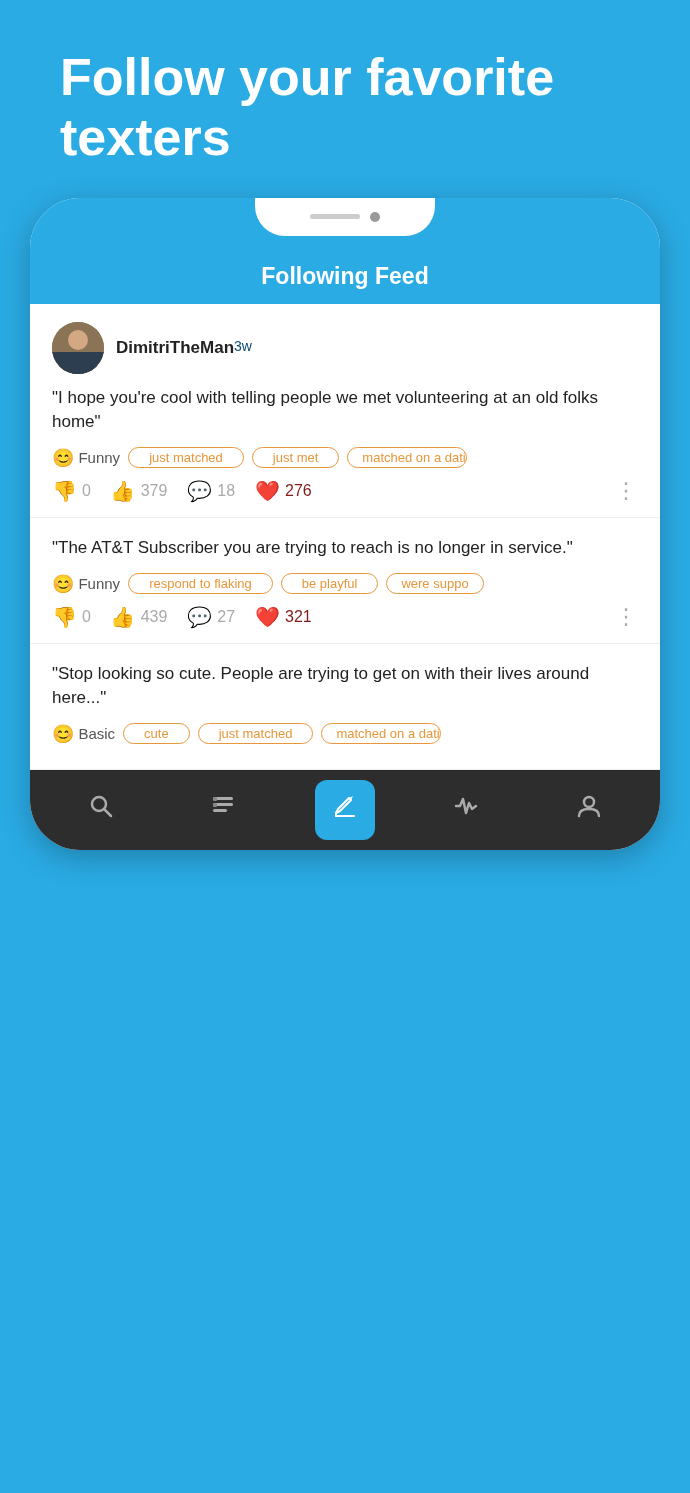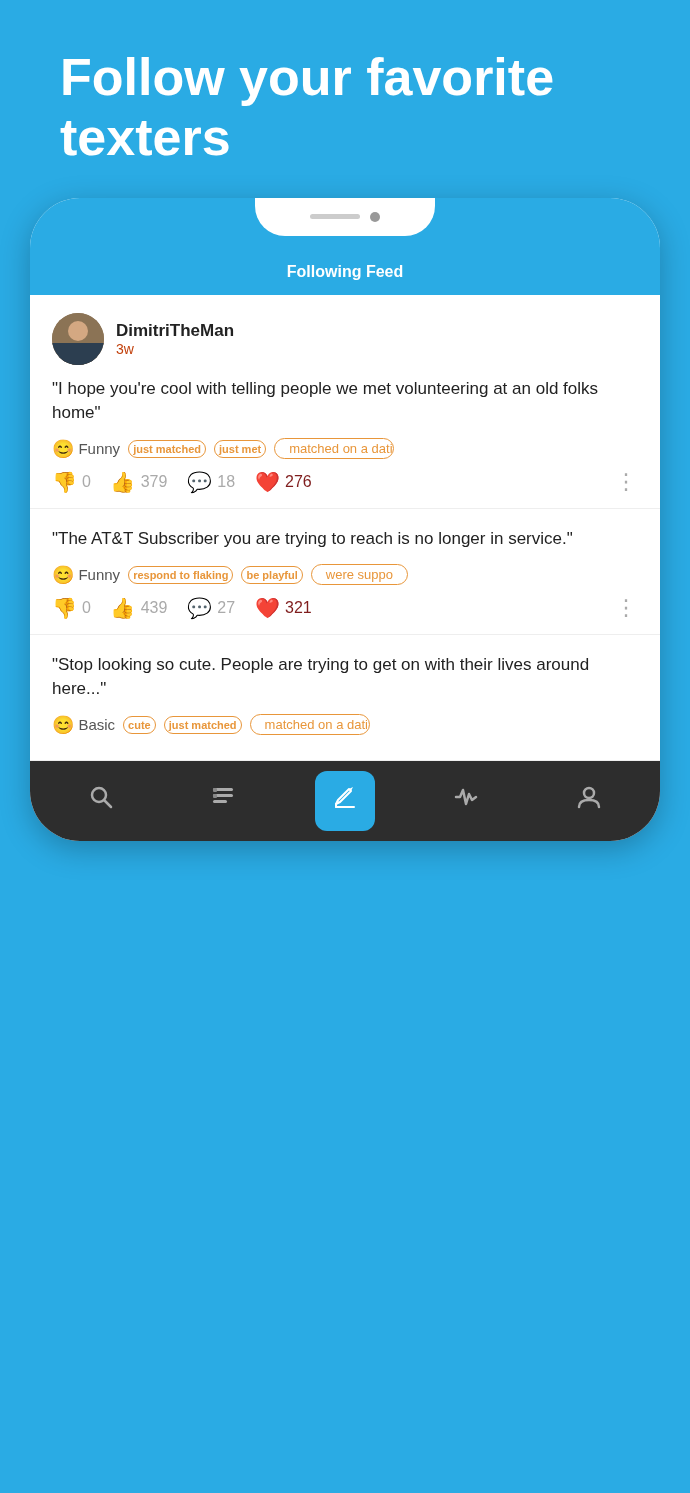--- a/index.html
+++ b/index.html
@@ -71,21 +71,21 @@
     }
 
     .phone-header {
       background: #2AABE4;
       padding: 10px 0 14px;
       text-align: center;
     }
 
     .phone-header-title {
       color: white;
-      font-size: 16px;
+      font-size: 23px;
       font-weight: 700;
     }
 
     .phone-content {
       background: white;
       overflow: hidden;
     }
 
     .feed-item {
       padding: 18px 22px 14px;
@@ -111,32 +111,32 @@
       justify-content: center;
     }
 
     .avatar svg {
       width: 100%;
       height: 100%;
     }
 
     .user-info {
       display: flex;
-      flex-direction: column;
+      flex-direction: row;
     }
 
     .username {
       font-size: 17px;
       font-weight: 700;
       color: #222;
     }
 
     .post-time {
       font-size: 14px;
-      color: #c2410c;
+      color: #0c4a6e;
     }
 
     .post-text {
       font-size: 17px;
       color: #222;
       line-height: 1.45;
       margin-bottom: 12px;
     }
 
     .tags-row {
@@ -156,26 +156,25 @@
       flex-shrink: 0;
     }
 
     .tag-icon {
       font-size: 18px;
     }
 
     .tag {
       border: 1.5px solid #E8963A;
       border-radius: 20px;
-      padding: 2px 4px;
-      font-size: 11px;
+      padding: 2px 20px;
+      font-size: 13px;
       color: #E8963A;
       white-space: nowrap;
       flex-shrink: 0;
-      font-weight: bold;
     }
 
     .tag-truncated {
       border: 1.5px solid #E8963A;
       border-radius: 20px;
       padding: 2px 14px;
       font-size: 13px;
       color: #E8963A;
       white-space: nowrap;
       overflow: hidden;

